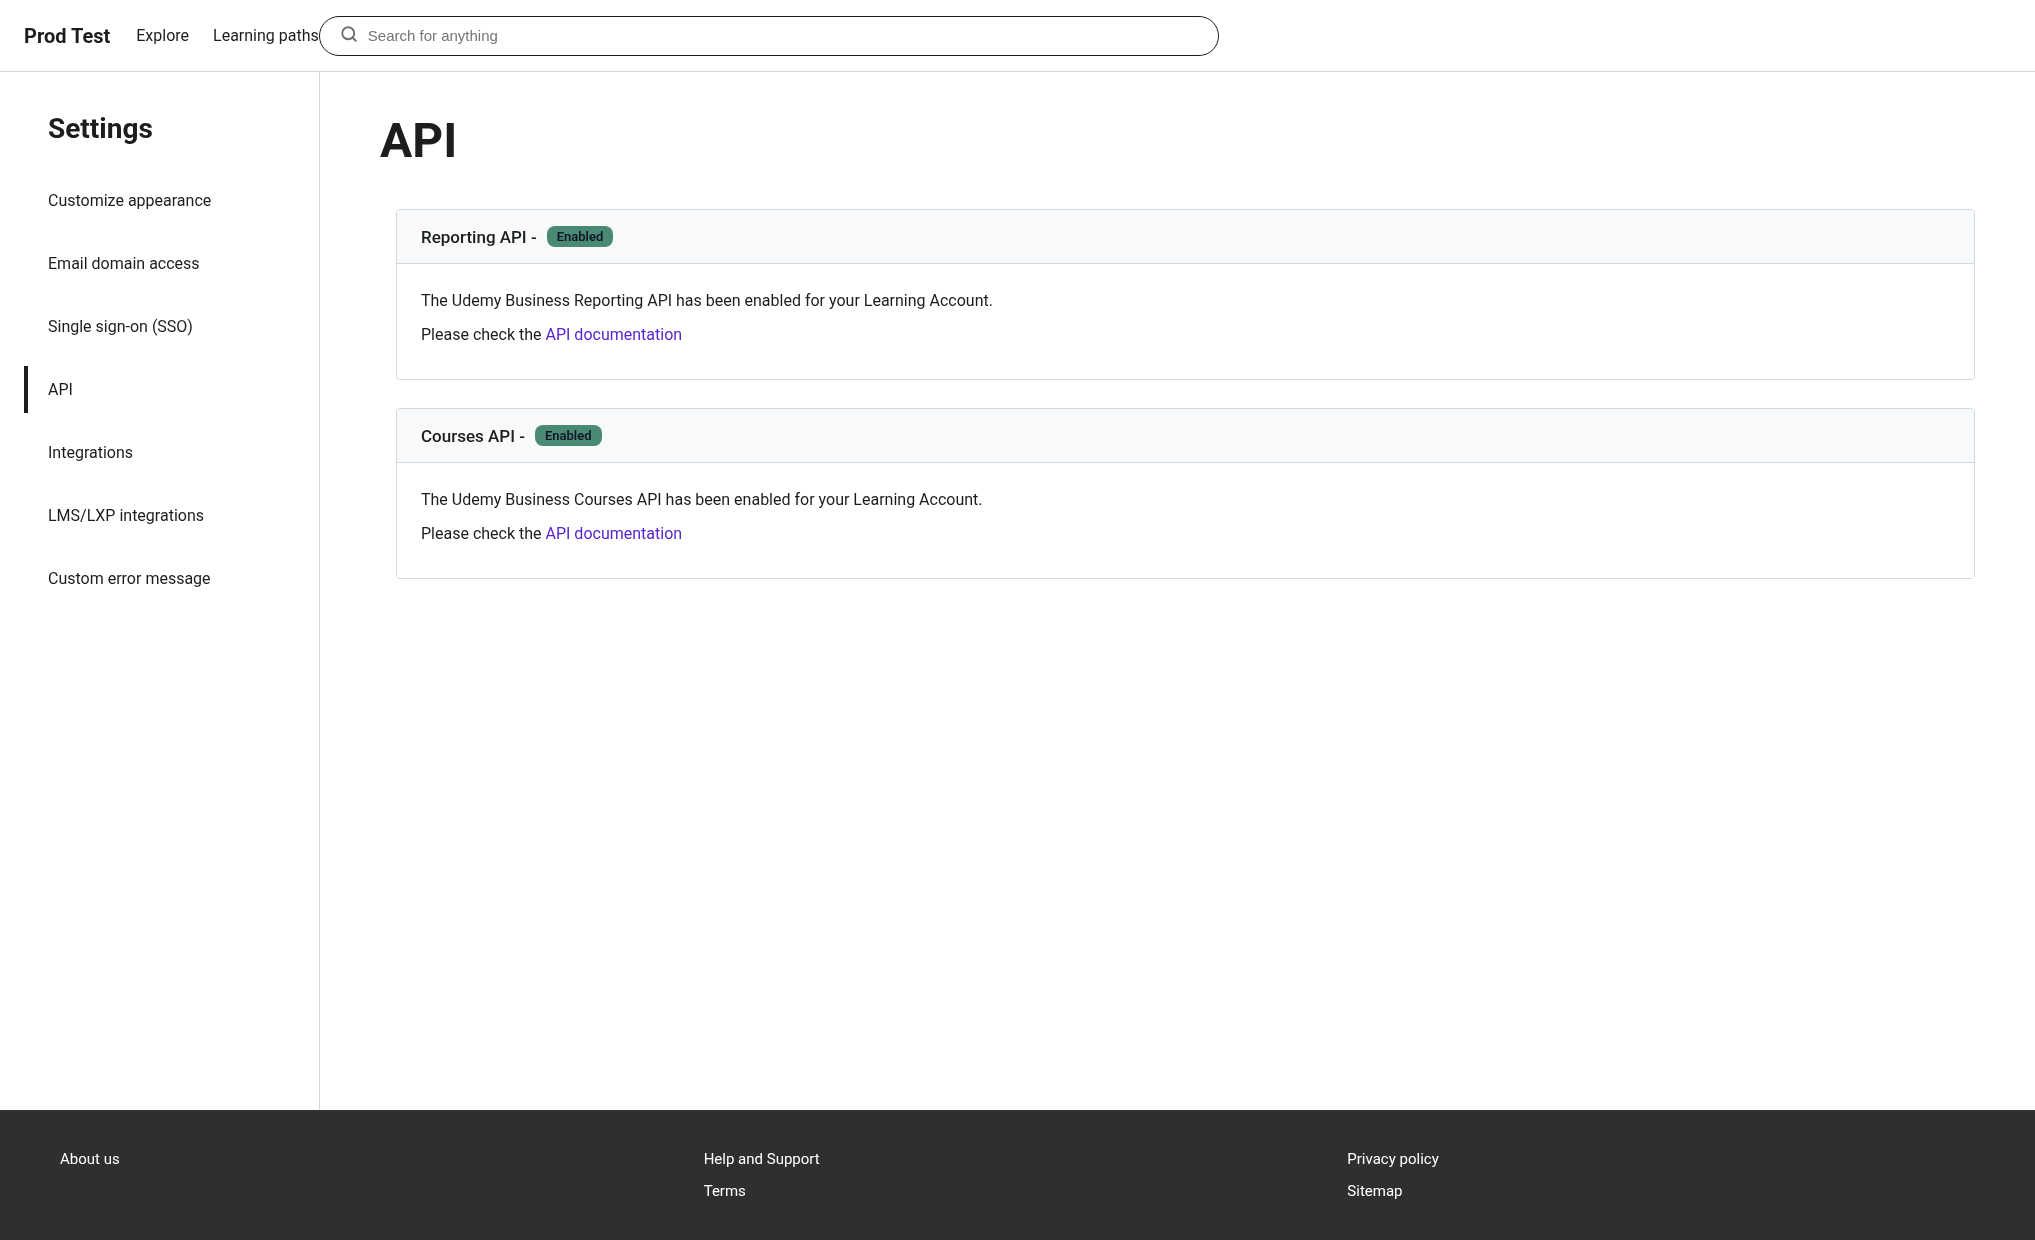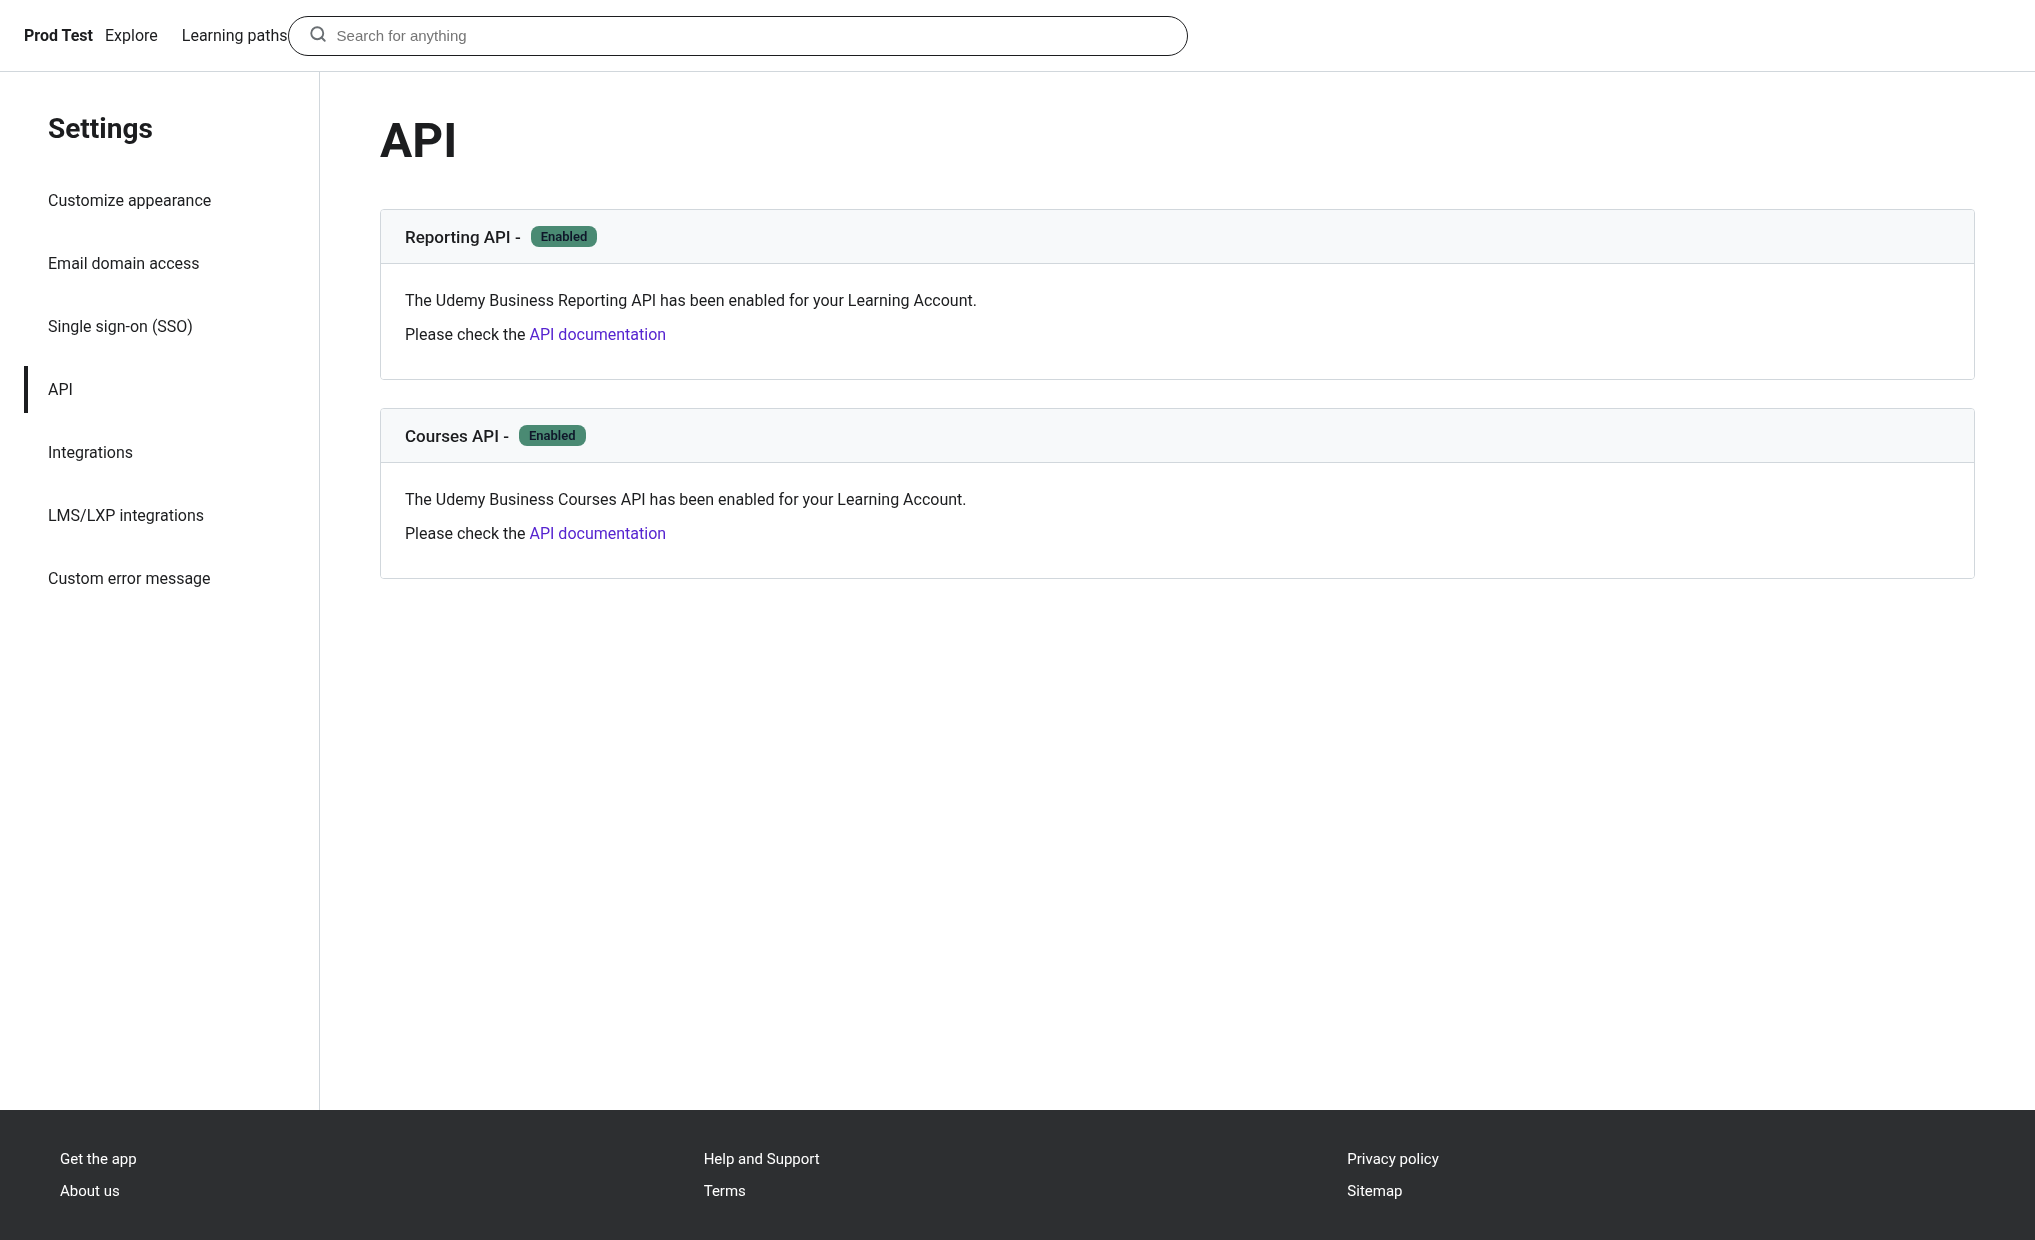--- a/index.html
+++ b/index.html
@@ -9,23 +9,23 @@
     .header {
       display: flex;
       align-items: center;
       padding: 0 24px;
       height: 72px;
       border-bottom: 1px solid #d1d7dc;
       background: #fff;
       flex-shrink: 0;
     }
     .header-logo {
-      font-size: 16px;
+      font-size: 20px;
       font-weight: 700;
-      margin-right: 12px;
+      margin-right: 26px;
       white-space: nowrap;
     }
     .header-nav {
       display: flex;
       align-items: center;
       gap: 24px;
     }
     .header-nav a {
       font-size: 16px;
       color: #1c1d1f;
@@ -107,20 +107,21 @@
       font-weight: 700;
       margin-bottom: 40px;
     }
 
     
     .api-card {
       border: 1px solid #d1d7dc;
       border-radius: 4px;
       margin-bottom: 28px;
       overflow: hidden;
+      margin-left: 16px;
     }
     .api-card-header {
       background: #f7f9fa;
       padding: 16px 24px;
       display: flex;
       align-items: center;
       gap: 10px;
       font-size: 17px;
       font-weight: 500;
       border-bottom: 1px solid #d1d7dc;
@@ -233,21 +234,20 @@
         </p>
       </div>
     </div>
 
   </main>
 </div>
 
 <footer class="footer">
   <div class="footer-grid">
     <div class="footer-col">
-      <a class="footer-link">Get the app</a>
       <a class="footer-link">About us</a>
     </div>
     <div class="footer-col">
       <a class="footer-link">Help and Support</a>
       <a class="footer-link">Terms</a>
     </div>
     <div class="footer-col">
       <a class="footer-link">Privacy policy</a>
       <a class="footer-link">Sitemap</a>
     </div>

